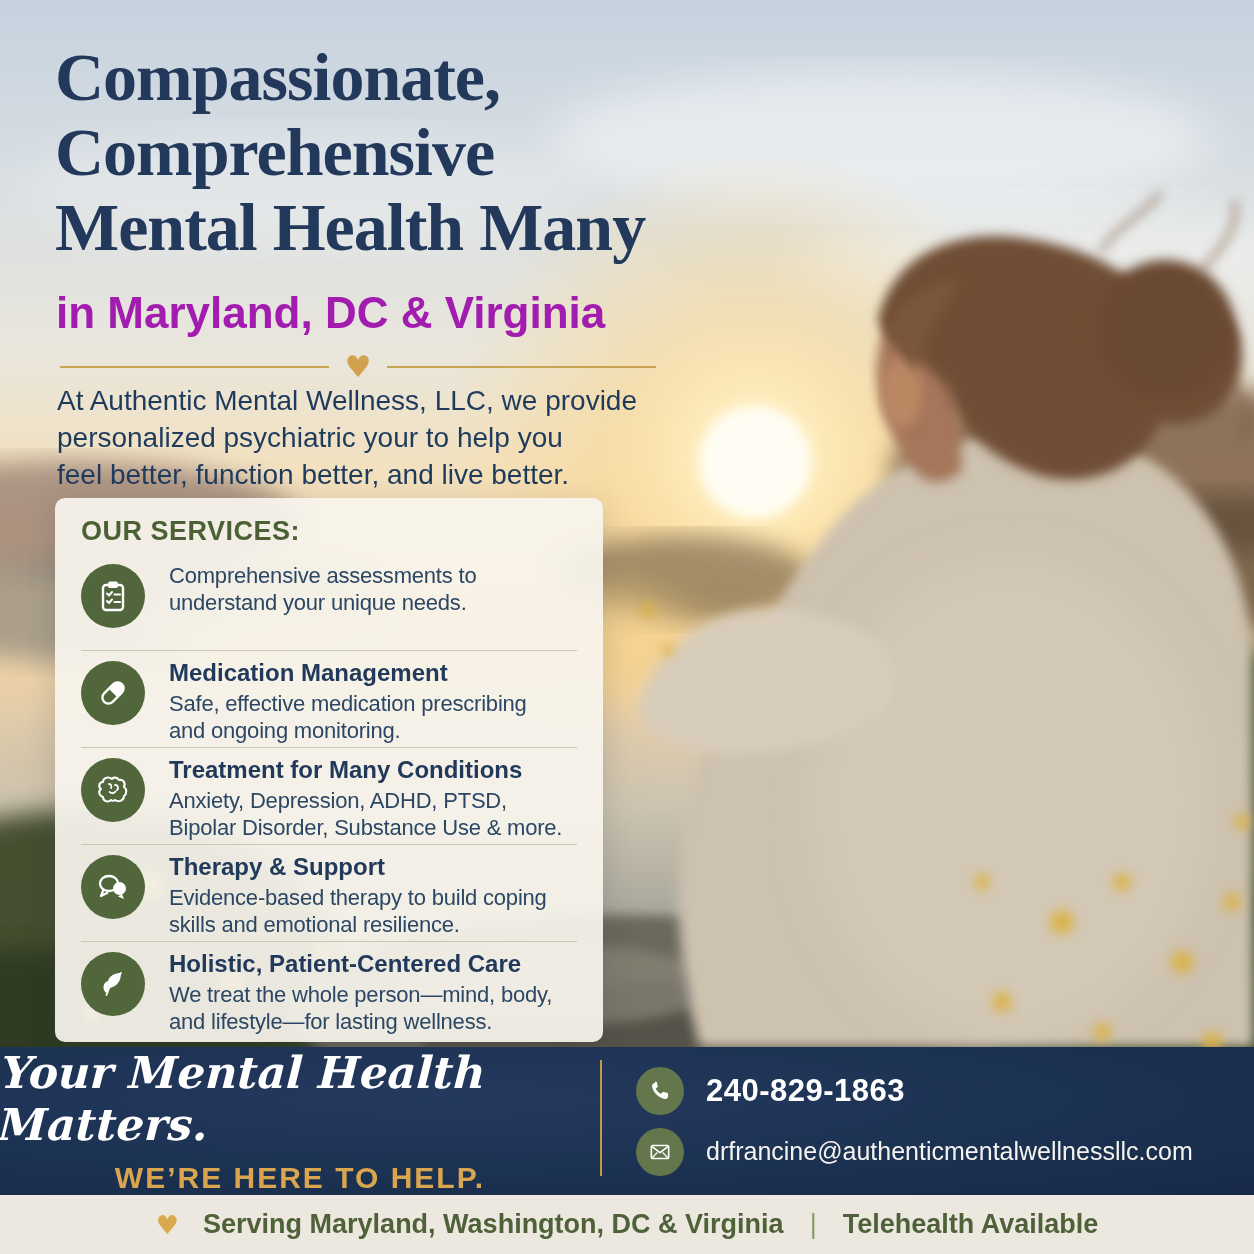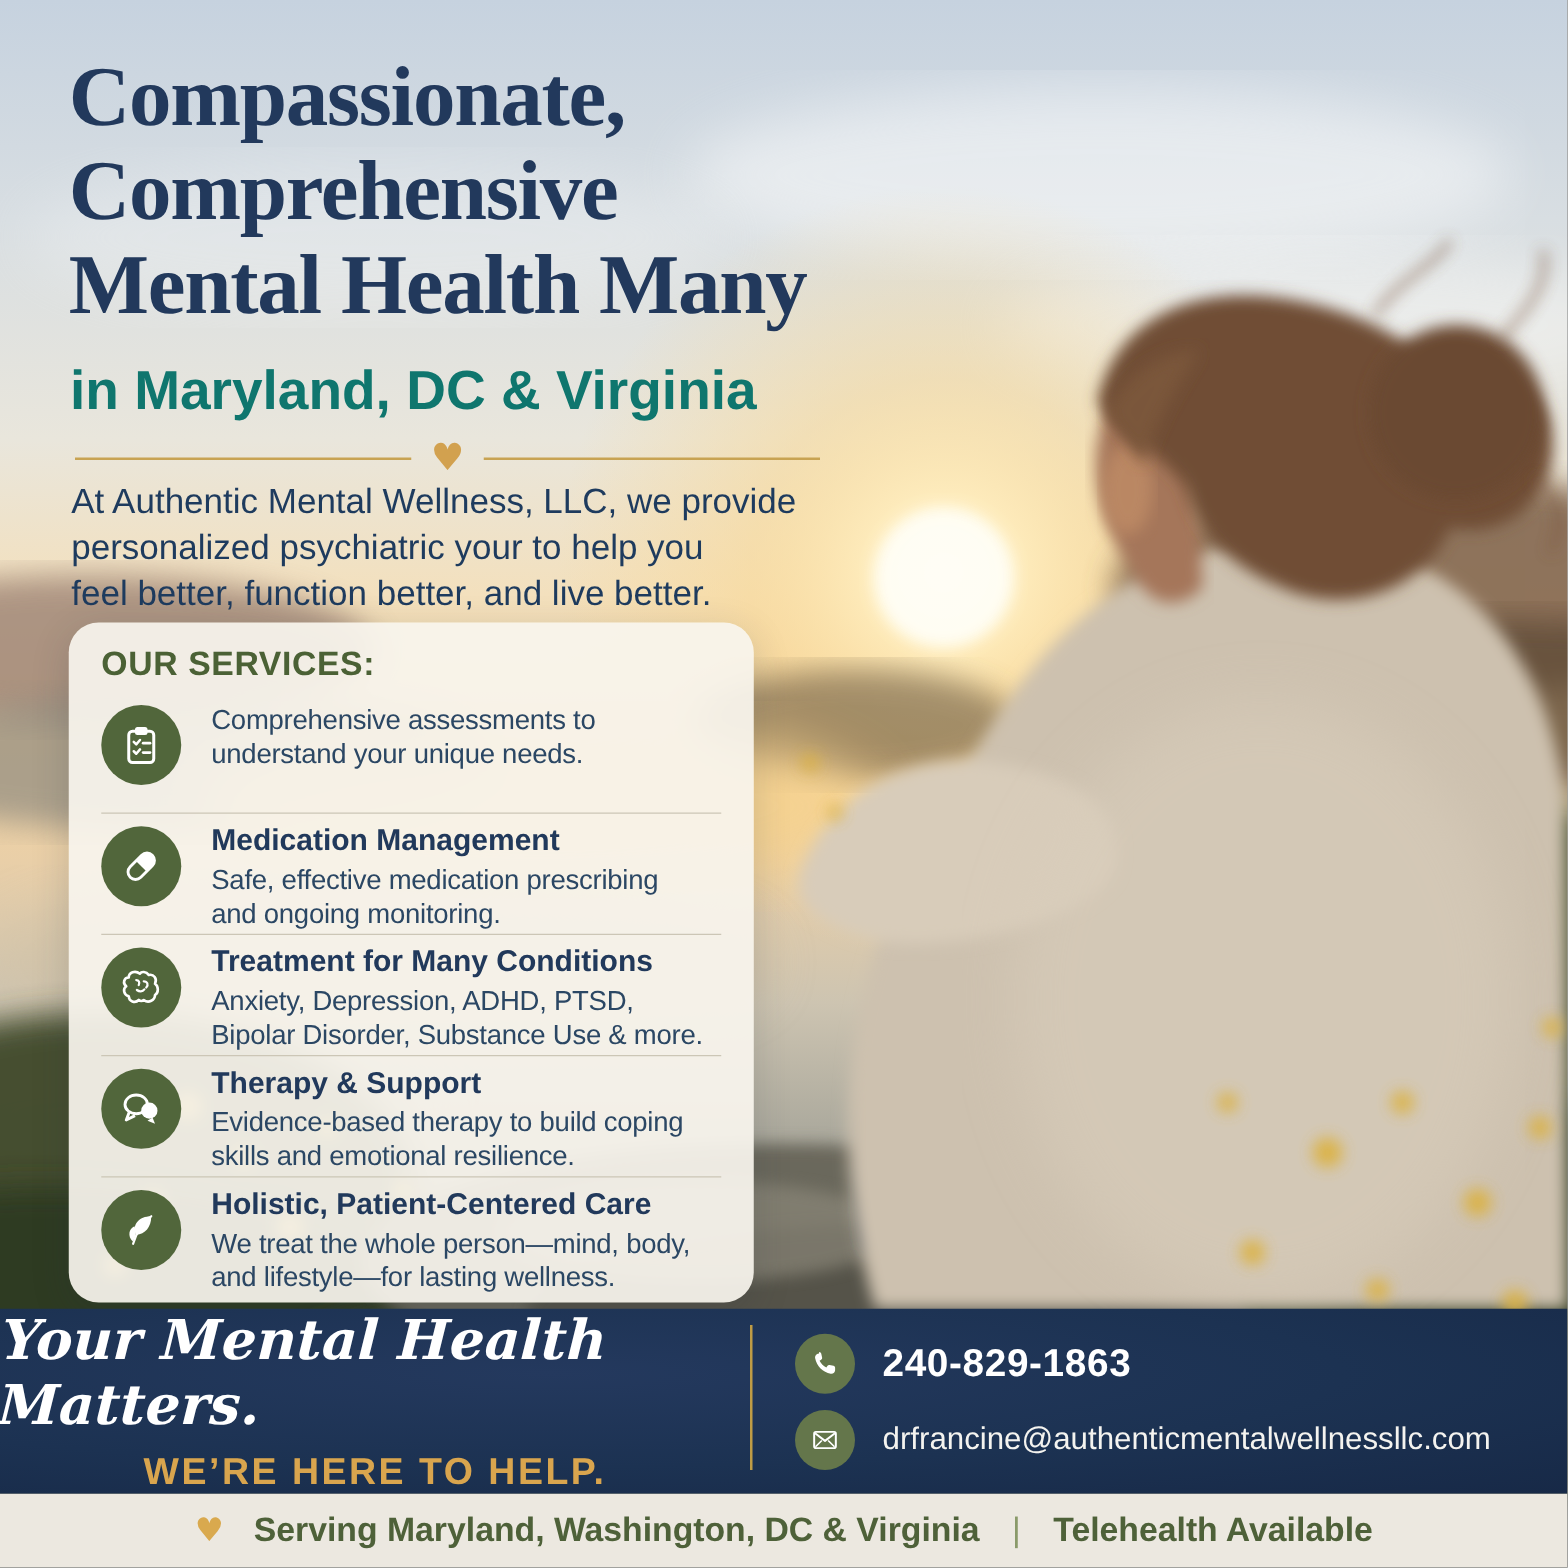--- a/index.html
+++ b/index.html
@@ -6,31 +6,31 @@
   .canvas{
     position:relative;width:1254px;height:1254px;overflow:hidden;
     font-family:"Liberation Sans",sans-serif;background:#dfe3e4;
   }
   .photo{position:absolute;inset:0;z-index:0;}
   
   .headline{position:absolute;left:55px;top:40px;z-index:3;
     font-family:"Liberation Serif",serif;font-weight:700;color:#22395c;
     font-size:68px;line-height:75px;letter-spacing:-1px;}
   .subheadline{position:absolute;left:56px;top:288px;z-index:3;
-    font-size:44px;font-weight:600;color:#0f766e;}
+    font-size:44px;font-weight:600;color:#a21caf;}
   .divider{position:absolute;left:60px;top:352px;width:596px;z-index:3;
     display:flex;align-items:center;}
   .divider .rule{flex:1;height:2px;background:#c8a352;}
   .divider .heart{font-size:30px;line-height:30px;color:#d2a14f;margin:0 16px;
     font-family:"DejaVu Sans",sans-serif;}
   .intro{position:absolute;left:57px;top:382px;z-index:3;
     font-size:28px;line-height:37px;font-weight:500;color:#1e3b5e;}
   
   .card{position:absolute;left:55px;top:498px;width:548px;height:544px;z-index:3;
-    background:rgba(247,244,237,.93);border-radius:24px;
+    background:rgba(247,244,237,.93);border-radius:10px;
     box-shadow:0 8px 30px rgba(40,50,60,.18);
     padding:18px 26px 0 26px;box-sizing:border-box;overflow:hidden;}
   .card h2{margin:0 0 8px 0;font-size:27px;line-height:30px;font-weight:700;
     color:#4b6135;letter-spacing:.5px;}
   .svc{display:flex;align-items:flex-start;height:97px;box-sizing:border-box;
     padding-top:8px;border-bottom:1px solid #ccc6b6;}
   .svc:last-child{border-bottom:none;}
   .svc .badge{width:64px;height:64px;border-radius:50%;background:#51663b;
     flex:0 0 64px;display:flex;align-items:center;justify-content:center;margin-top:2px;}
   .svc .txt{margin-left:24px;}

